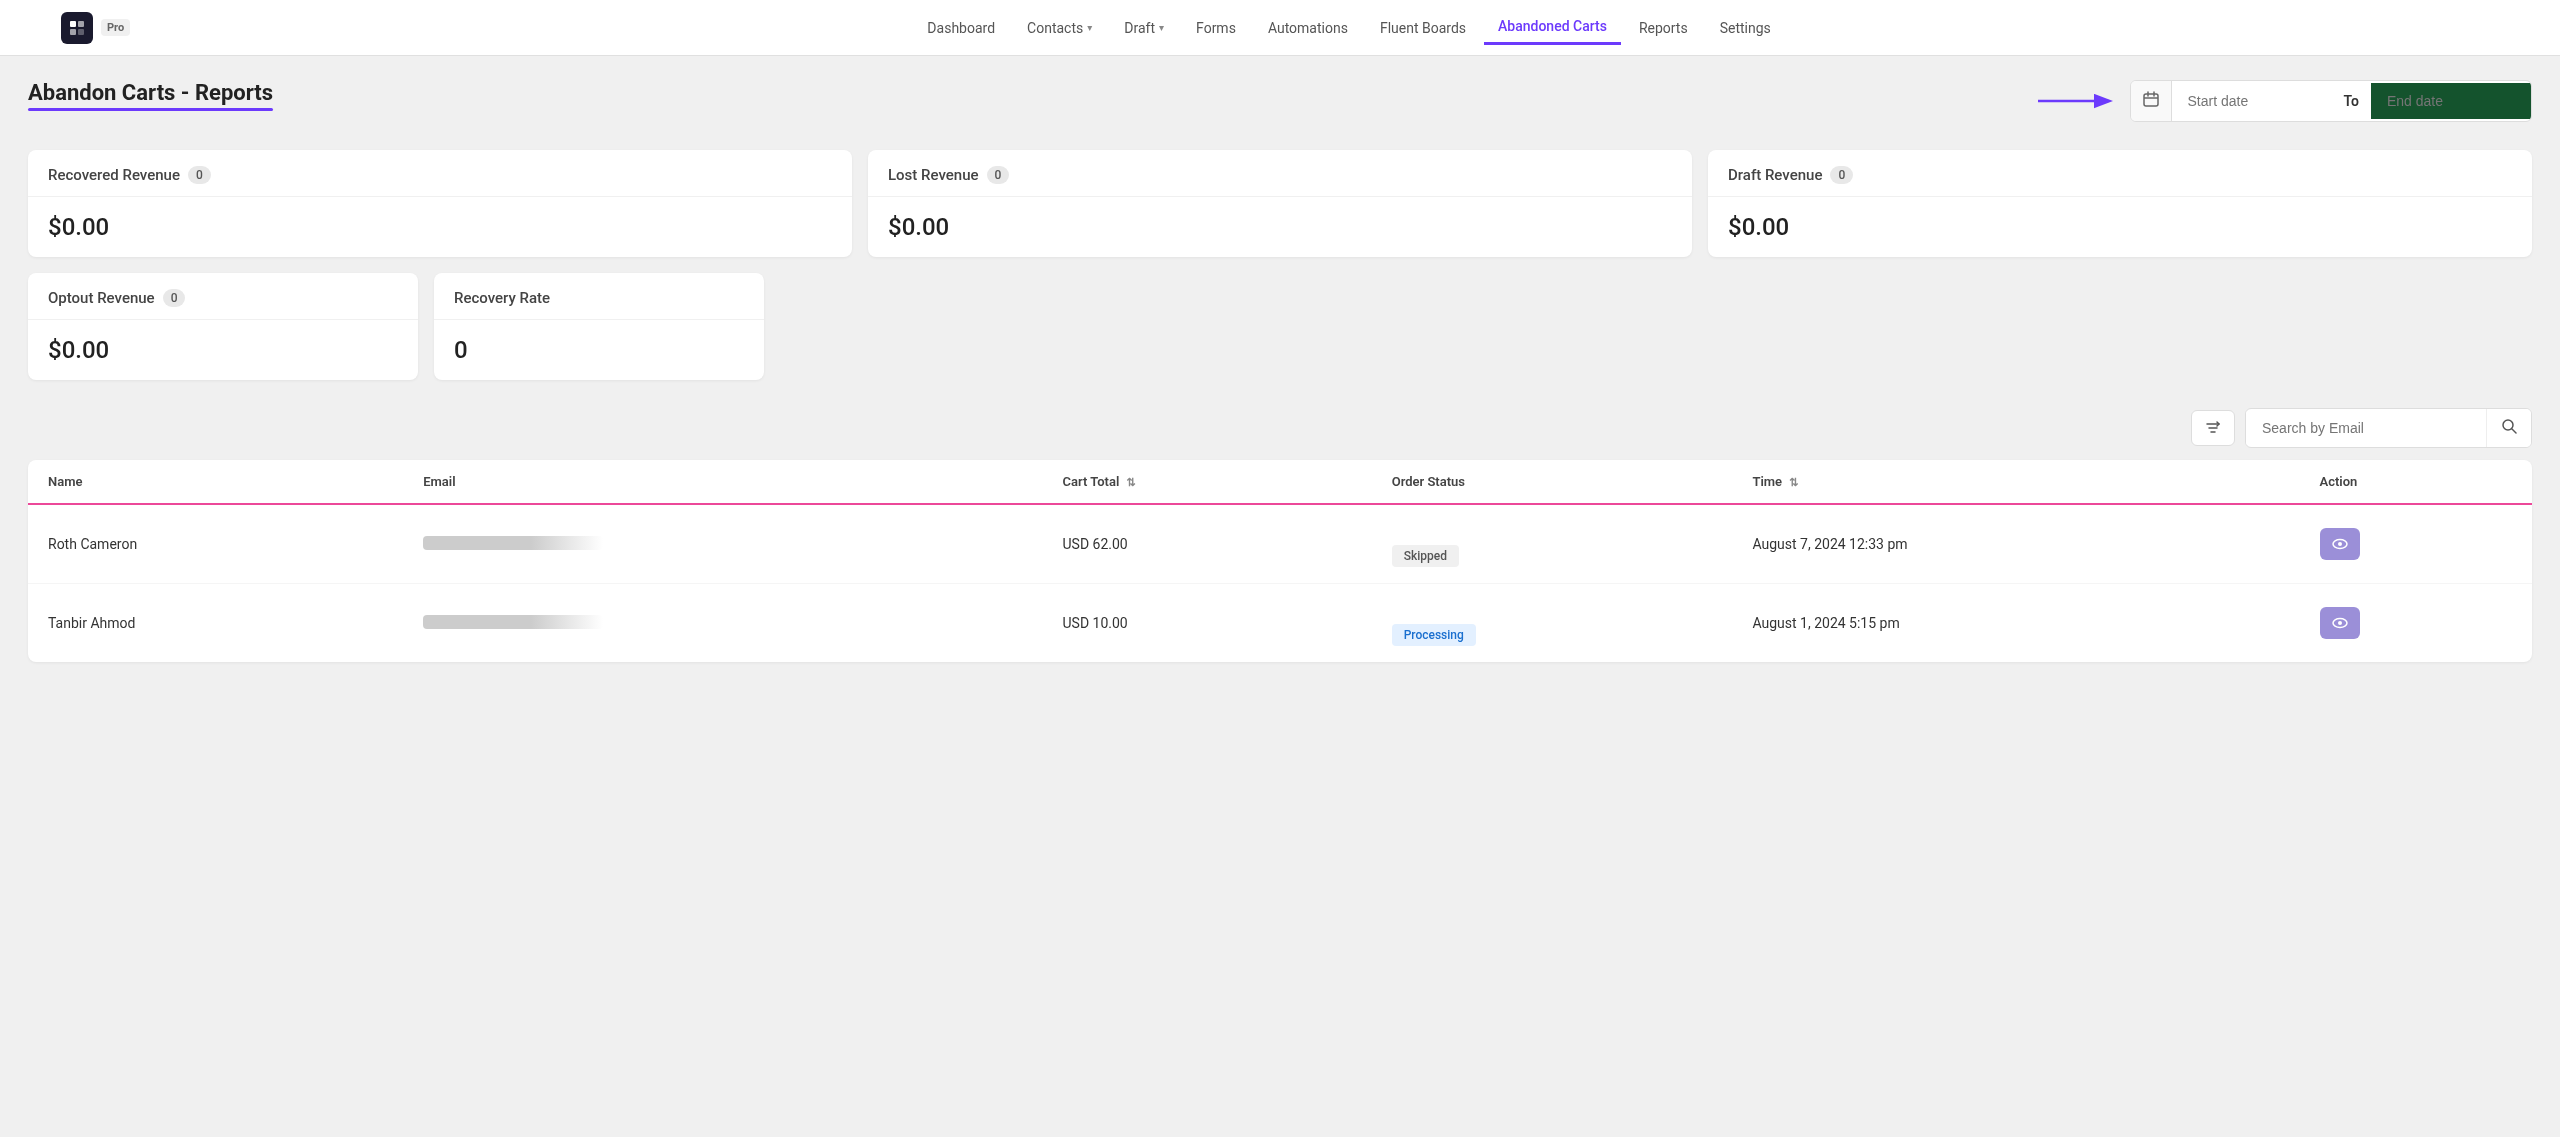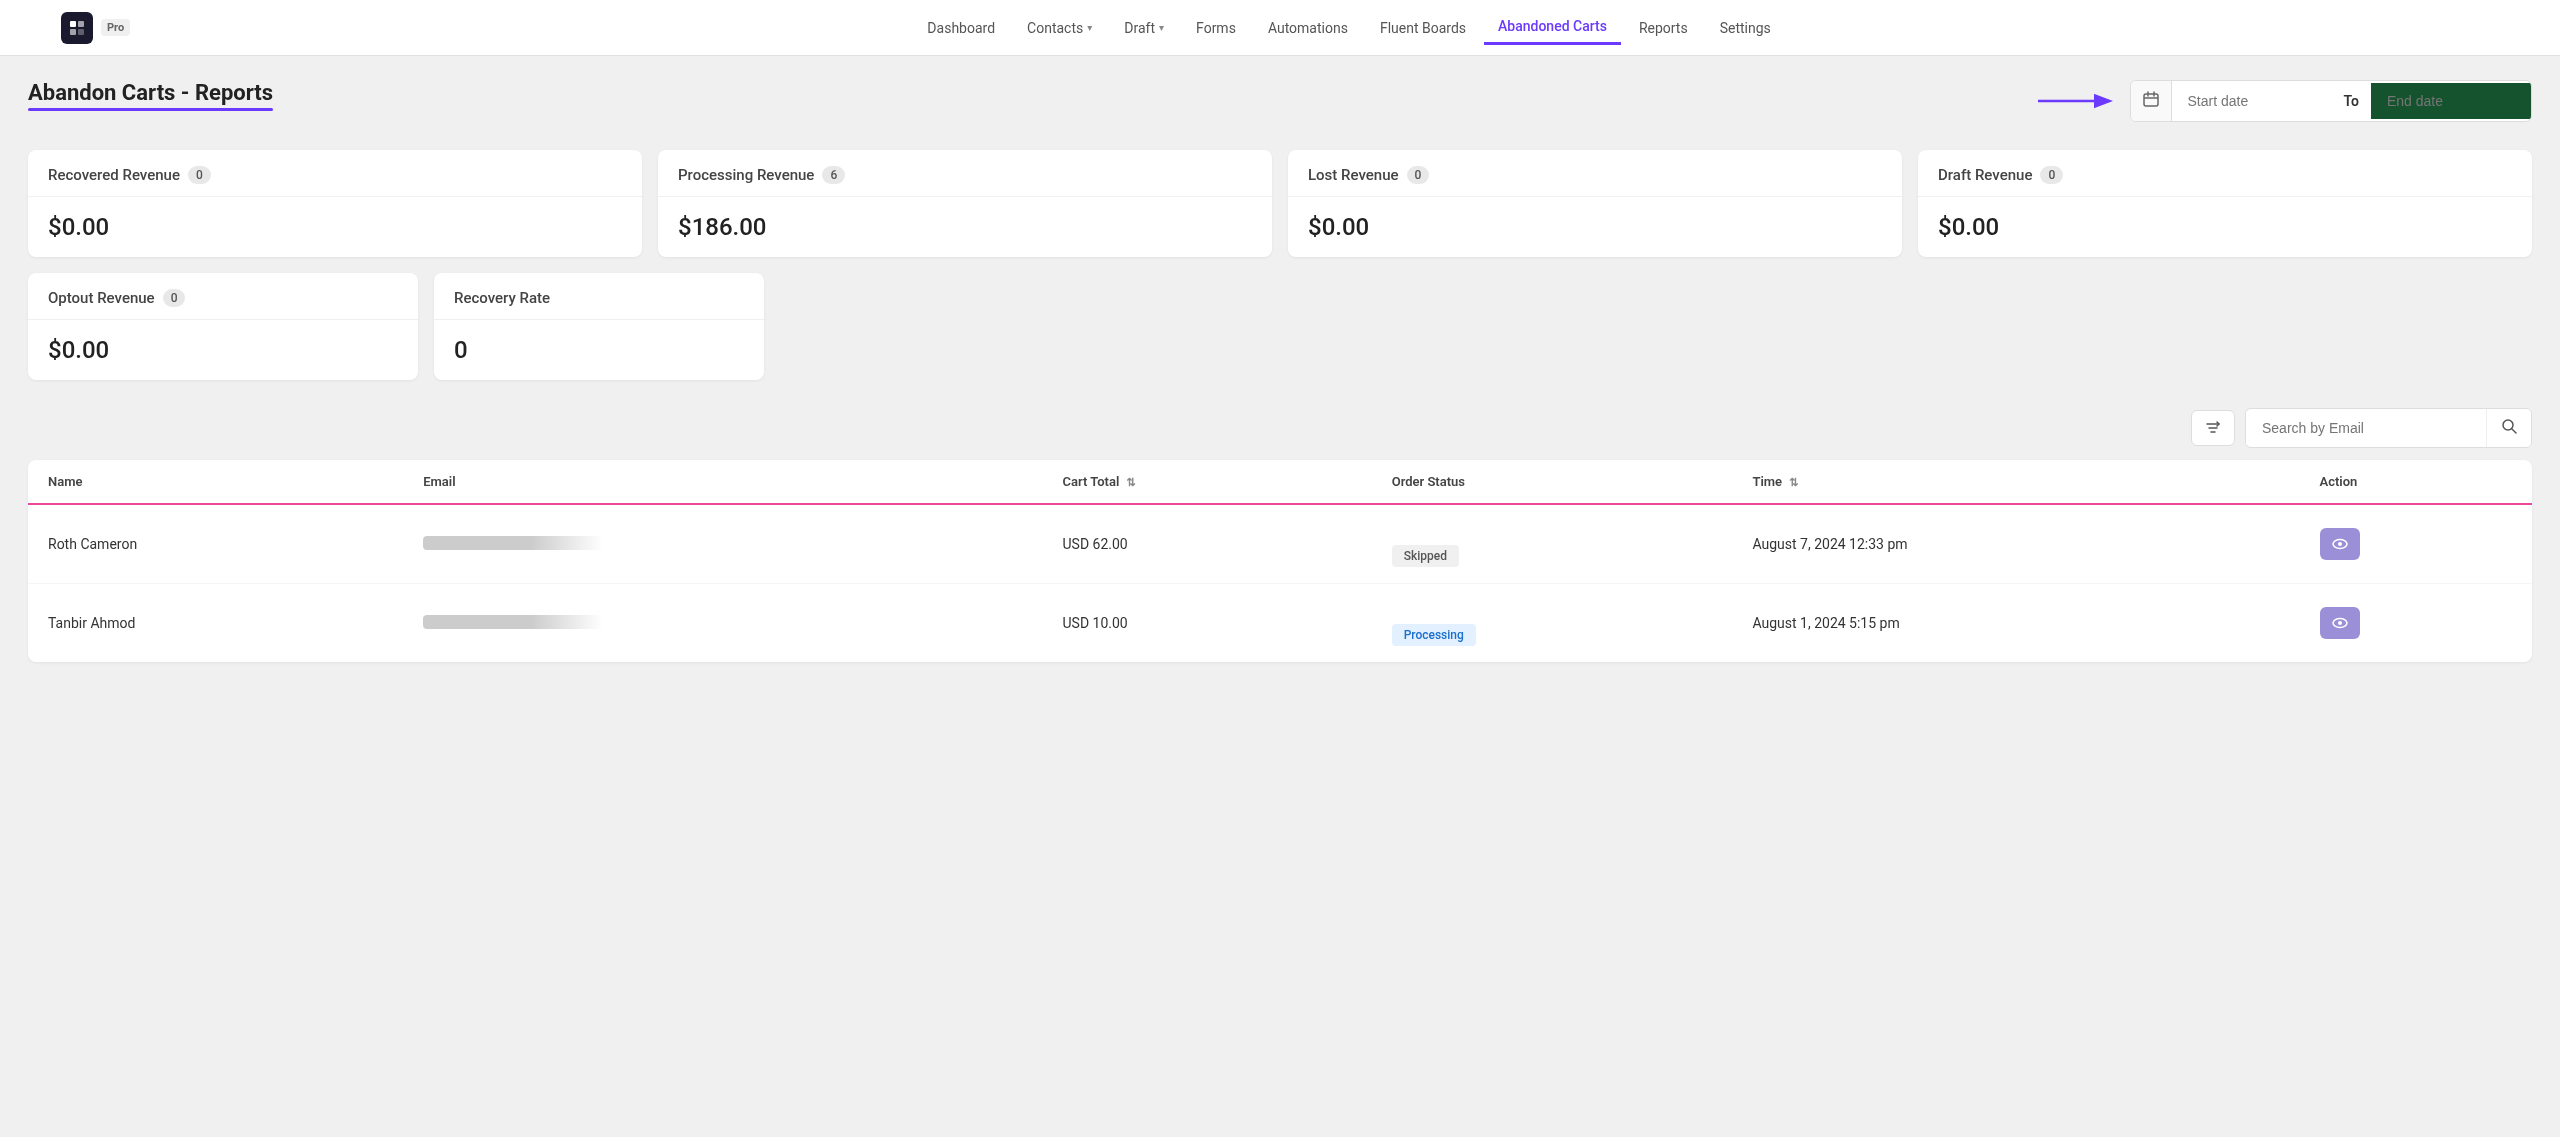--- a/index.html
+++ b/index.html
@@ -137,21 +137,21 @@
       padding: 10px 16px;
       font-size: 14px;
       color: #999;
       background: #14532d;
       width: 160px;
     }
 
     
     .stats-grid {
       display: grid;
-      grid-template-columns: repeat(4, 1fr);
+      grid-template-columns: repeat(3, 1fr);
       gap: 16px;
       margin-bottom: 16px;
     }
     .stats-card {
       background: #fff;
       border-radius: 8px;
       padding: 0;
       overflow: hidden;
       box-shadow: 0 1px 3px rgba(0,0,0,0.06);
     }
@@ -407,27 +407,20 @@
     </div>
   </div>
 
   <div class="stats-grid">
     <div class="stats-card">
       <div class="stats-card-header">
         <span class="stats-card-title">Recovered Revenue</span>
         <span class="stats-badge">0</span>
       </div>
       <div class="stats-card-value">$0.00</div>
-    </div>
-    <div class="stats-card">
-      <div class="stats-card-header">
-        <span class="stats-card-title">Processing Revenue</span>
-        <span class="stats-badge">6</span>
-      </div>
-      <div class="stats-card-value">$186.00</div>
     </div>
     <div class="stats-card">
       <div class="stats-card-header">
         <span class="stats-card-title">Lost Revenue</span>
         <span class="stats-badge">0</span>
       </div>
       <div class="stats-card-value">$0.00</div>
     </div>
     <div class="stats-card">
       <div class="stats-card-header">

